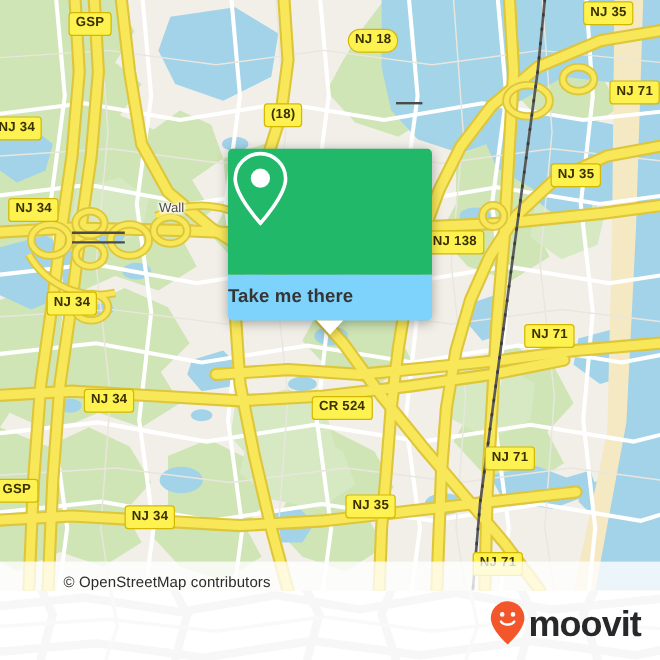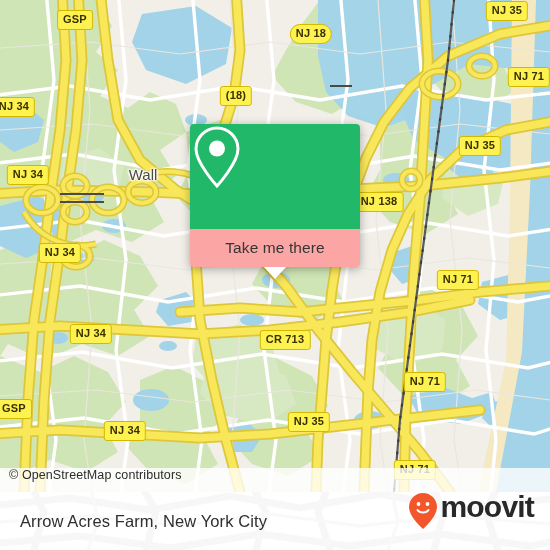--- a/index.html
+++ b/index.html
@@ -18,21 +18,21 @@
     background: #f2efe9;
     overflow: hidden;
   }
   .map svg { position: absolute; left: 0; top: 0; display: block; }
 
   
   .attribution {
     position: absolute; left: 0; top: 468px;
     width: 550px; height: 24px;
     background: rgba(255,255,255,0.78);
-    display: flex; align-items: flex-start;
+    display: flex; align-items: flex-end; padding-left: 44px;
   }
   .attribution span {
     font-size: 12.5px; color: #2b2b2b;
     padding-left: 9px; letter-spacing: 0.1px;
   }
 
   
   .shield {
     position: absolute;
     background: #fdf24f;
@@ -46,21 +46,21 @@
     padding: 3px 5px 4px 5px;
     white-space: nowrap;
     transform: translate(-50%, -50%);
     text-align: center;
   }
 
   
   .place-label {
     position: absolute;
     transform: translate(-50%, -50%);
-    font-size: 15px;
+    font-size: 11px;
     color: #4a4a4a;
     white-space: nowrap;
     text-shadow:
        1px  1px 2px #fff, -1px  1px 2px #fff,
        1px -1px 2px #fff, -1px -1px 2px #fff,
        0 0 3px #fff;
   }
 
   
   .popup {
@@ -72,24 +72,25 @@
   }
   .popup-head {
     height: 105px;
     background: #22b86a;
     border-radius: 4px 4px 0 0;
     display: flex; align-items: center; justify-content: center;
   }
   .popup-head svg { display: block; }
   .popup-body {
     height: 38px;
-    background: #fca5a5;
+    background: #7dd3fc;
     border-radius: 0 0 4px 4px;
-    display: flex; align-items: center; justify-content: center;
+    display: flex; align-items: center; 
     position: relative;
+    font-weight: bold;
   }
   .popup-body span {
     font-size: 15.5px;
     color: #353535;
     letter-spacing: 0.1px;
   }
   .popup-tail {
     position: absolute;
     left: 50%; top: 143px;
     transform: translateX(-50%);
@@ -116,21 +117,21 @@
     left: 20px; top: 0; height: 58px;
     display: flex; align-items: center;
     font-size: 16.5px;
     color: #2f2f2f;
     letter-spacing: 0.1px;
     white-space: nowrap;
   }
   .footer-logo {
     position: absolute;
     right: 16px; top: 0; height: 58px;
-    display: flex; align-items: flex-start; gap: 2px;
+    display: flex; align-items: center; gap: 2px;
   }
   .footer-logo-text {
     font-size: 30px;
     font-weight: bold;
     color: #27282a;
     letter-spacing: -0.8px;
     line-height: 1;
   }
 </style>
 </head>
@@ -340,21 +341,21 @@
     <div class="shield" style="left:507px; top:11px;">NJ 35</div>
     <div class="shield" style="left:529px; top:77px;">NJ 71</div>
     <div class="shield" style="left:236px; top:96px;">(18)</div>
     <div class="shield" style="left:14px;  top:107px;">NJ 34</div>
     <div class="shield" style="left:480px; top:146px;">NJ 35</div>
     <div class="shield" style="left:28px;  top:175px;">NJ 34</div>
     <div class="shield" style="left:379px; top:183px;margin-top:19px;">NJ 138</div>
     <div class="shield" style="left:60px;  top:253px;">NJ 34</div>
     <div class="shield" style="left:458px; top:280px;">NJ 71</div>
     <div class="shield" style="left:91px;  top:334px;">NJ 34</div>
-    <div class="shield" style="left:285px; top:340px;">CR 713</div>
+    <div class="shield" style="left:285px; top:340px;">CR 524</div>
     <div class="shield" style="left:425px; top:382px;">NJ 71</div>
     <div class="shield" style="left:14px;  top:409px;">GSP</div>
     <div class="shield" style="left:125px; top:431px;">NJ 34</div>
     <div class="shield" style="left:309px; top:422px;">NJ 35</div>
     <div class="shield" style="left:415px; top:470px;">NJ 71</div>
 
     <div class="attribution">
       <span>© OpenStreetMap contributors</span>
     </div>
 
@@ -389,21 +390,20 @@
         <path d="M430,-10 L444,20 L434,58"></path>
         <path d="M500,-10 L486,20 L498,58"></path>
       </g>
       <g stroke="#f4f4f4" stroke-width="3" fill="none">
         <path d="M0,30 L90,24 L180,34 L270,22 L360,34 L450,24 L550,32"></path>
         <path d="M90,-10 L98,30 L88,58"></path>
         <path d="M390,-10 L398,30 L388,58"></path>
       </g>
     </svg>
 
-    <div class="footer-title">Arrow Acres Farm, New York City</div>
 
     <div class="footer-logo">
       <span>
         <svg width="30" height="38" viewBox="0 0 30 38" aria-hidden="true">
           <path d="M15,1 C7.3,1 1,7.3 1,15 C1,25 15,37 15,37 C15,37 29,25 29,15 C29,7.3 22.7,1 15,1 Z" fill="#f2562a"></path>
           <circle cx="10.5" cy="12" r="1.9" fill="#ffffff"></circle>
           <circle cx="19.5" cy="12" r="1.9" fill="#ffffff"></circle>
           <path d="M9.5,18 C11.5,21.2 18.5,21.2 20.5,18" stroke="#ffffff" stroke-width="2" fill="none" stroke-linecap="round"></path>
         </svg>
       </span>

